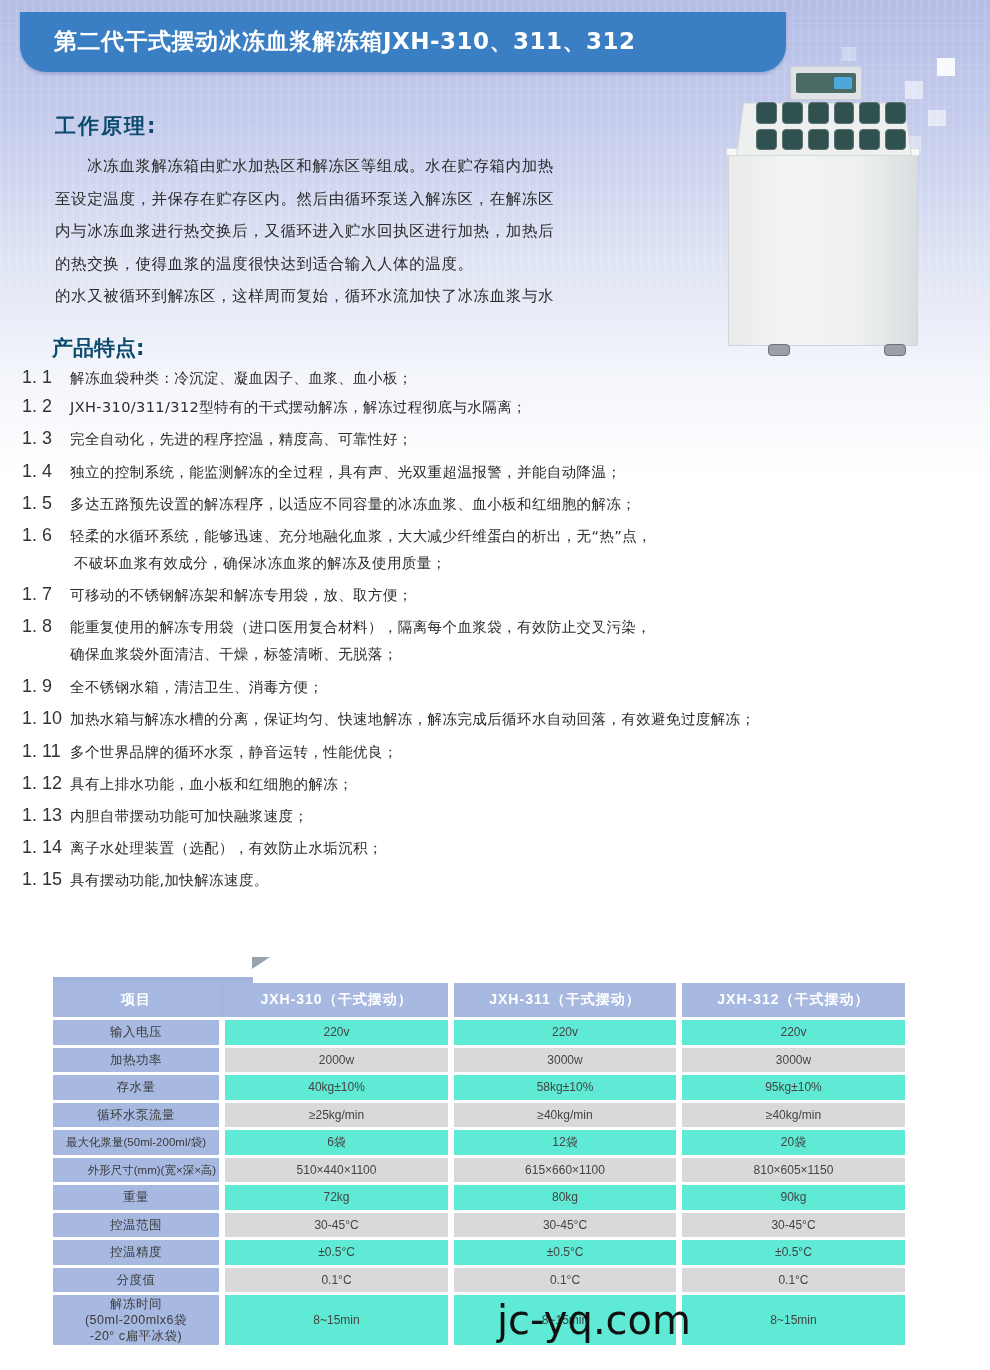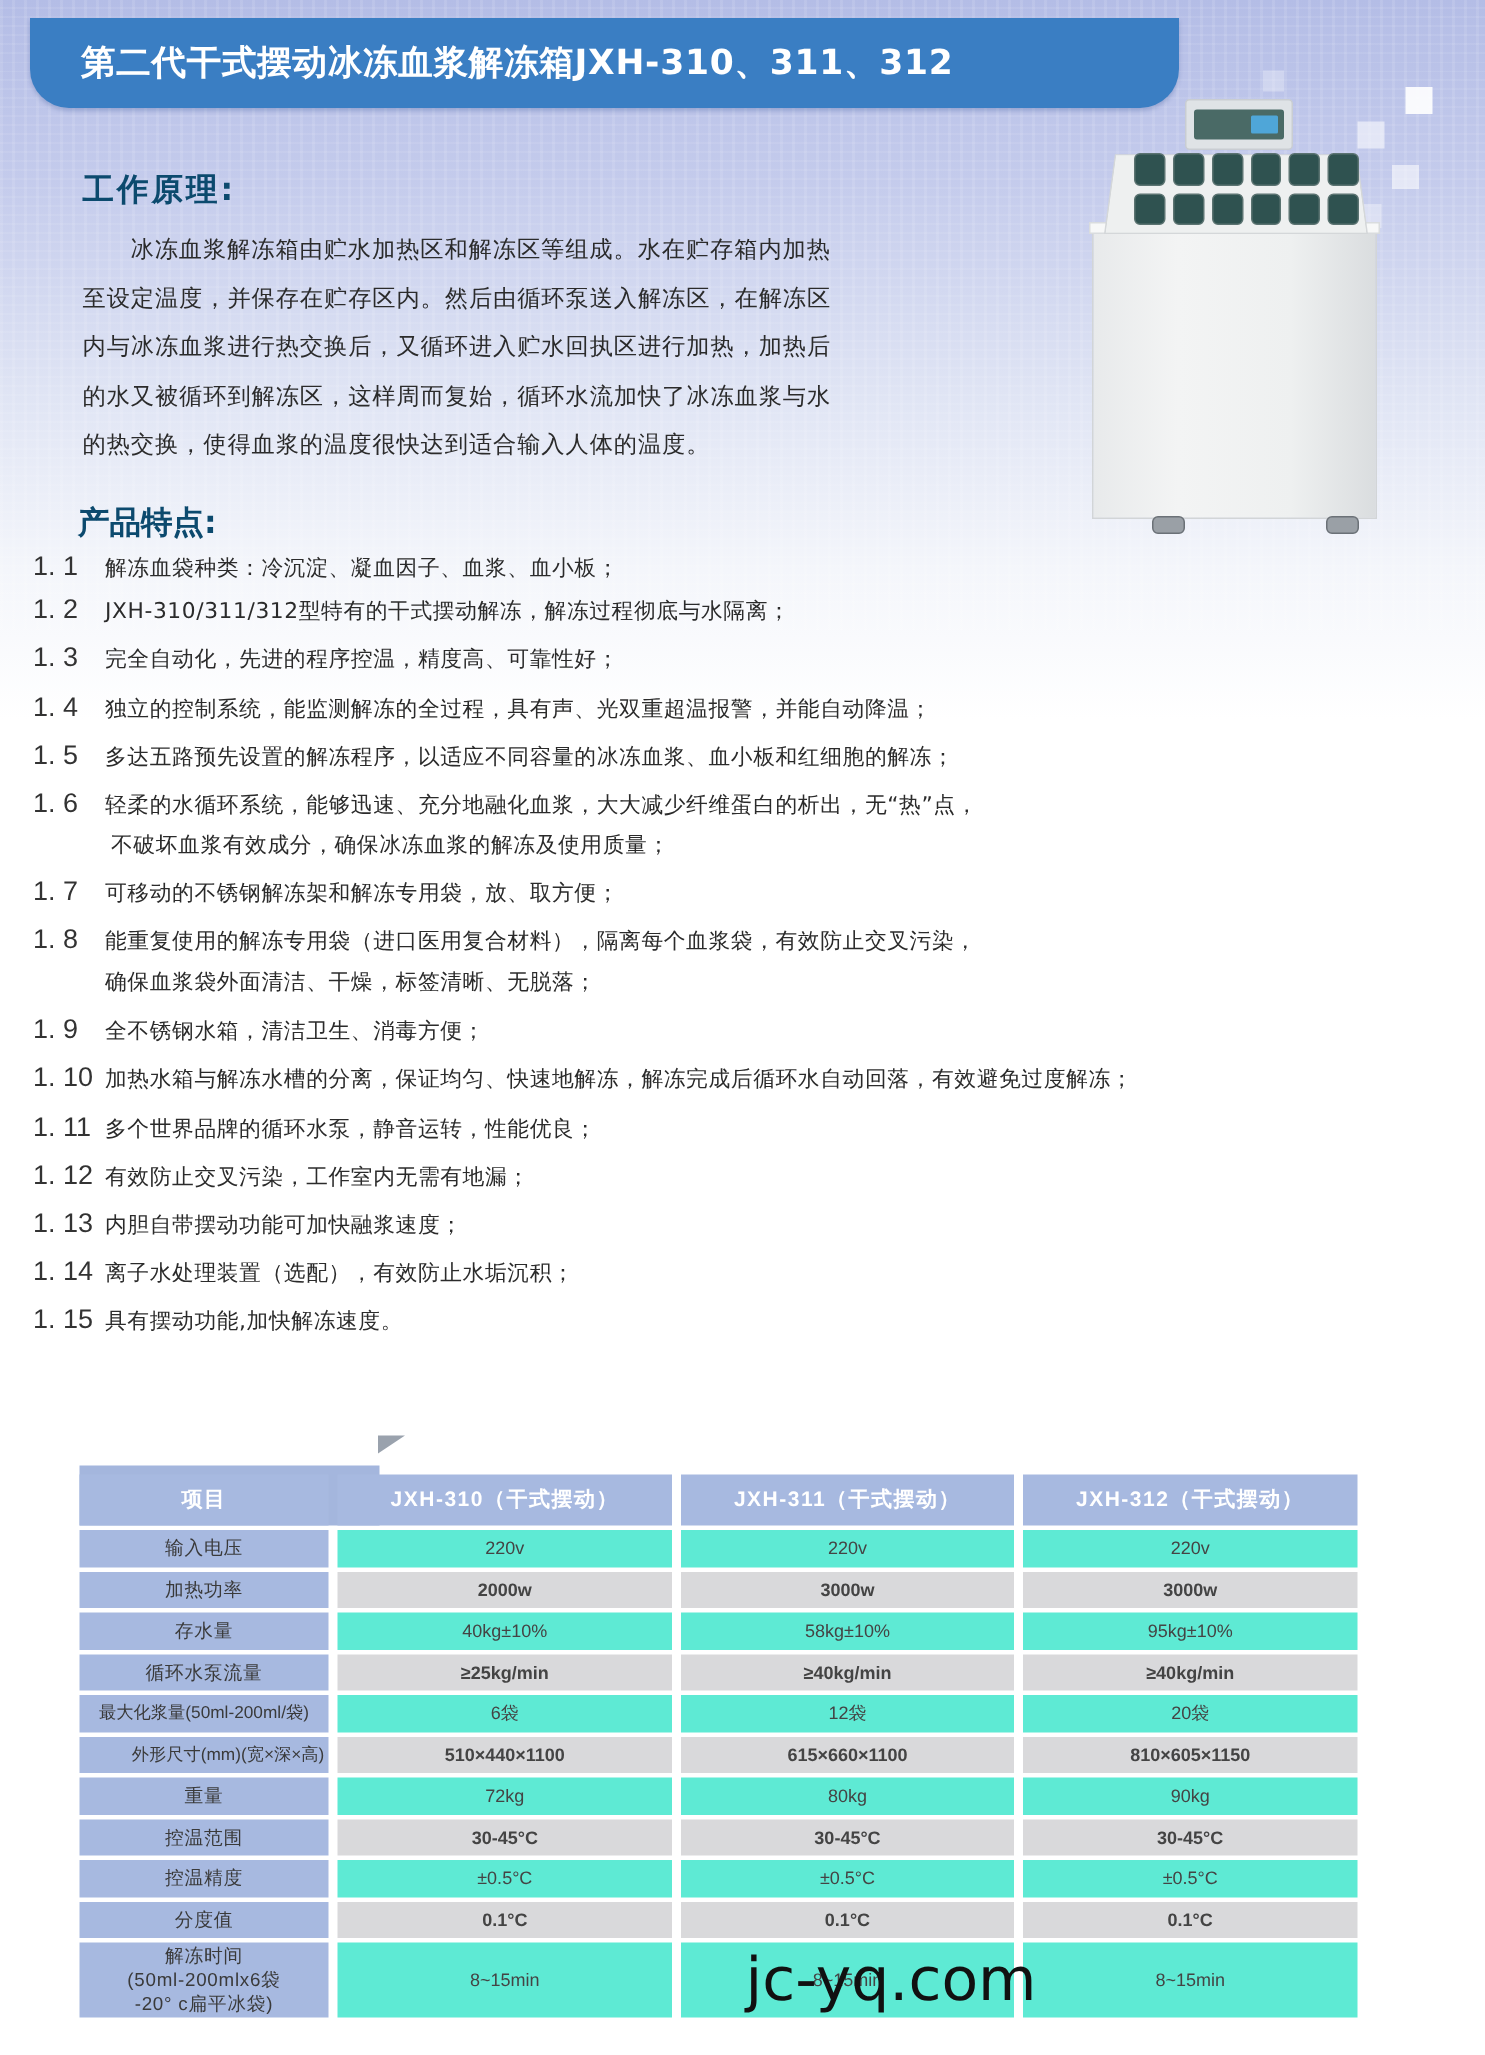--- a/index.html
+++ b/index.html
@@ -127,21 +127,21 @@
     background: #a7b9e0; color: #ffffff; font-weight: bold; font-size: 14px;
     height: 34px; letter-spacing: 1px;
   }
   .spec-table th.first { width: 166px; }
   .spec-table td.label {
     background: #a7b9e0; color: #3a3a3a; font-size: 12.5px; width: 166px;
     letter-spacing: 0.5px; line-height: 16px;
   }
   .spec-table td.val { font-size: 12px; color: #444; height: 24.5px; }
   .spec-table tr.odd td.val { background: #5eead4; }
-  .spec-table tr.even td.val { background: #d9d9db; font-weight: bold; }
+  .spec-table tr.even td.val { background: #d9d9db; }
   .spec-table tr.tall td { height: 50px; }
 
   .watermark {
     position: absolute; left: 497px; top: 1300px;
     font-family: "DejaVu Sans", sans-serif; font-size: 40px; color: #111;
     letter-spacing: 0px; line-height: 1;
   }
 </style>
 </head>
 <body>
@@ -180,40 +180,40 @@
   </div>
   <div class="wheel" style="left:42px;"></div>
   <div class="wheel" style="left:158px;"></div>
 </div>
 
 <div class="h-section" style="left:55px;top:112px;">工作原理:</div>
 <div class="para">
   <div><span class="indent"></span><span>冰冻血浆解冻箱由贮水加热区和解冻区等组成。水在贮存箱内加热</span></div>
   <div>至设定温度，并保存在贮存区内。然后由循环泵送入解冻区，在解冻区</div>
   <div>内与冰冻血浆进行热交换后，又循环进入贮水回执区进行加热，加热后</div>
+  <div>的热交换，使得血浆的温度很快达到适合输入人体的温度。</div>
   <div>的水又被循环到解冻区，这样周而复始，循环水流加快了冰冻血浆与水</div>
-  <div>的热交换，使得血浆的温度很快达到适合输入人体的温度。</div>
 </div>
 
 <div class="h-section" style="left:52px;top:334px;letter-spacing:0;">产品特点:</div>
 <div class="features">
   <div class="feat-line" style="top:0px;"><span class="feat-num">1. 1</span><span>解冻血袋种类：冷沉淀、凝血因子、血浆、血小板；</span></div>
   <div class="feat-line" style="top:29px;"><span class="feat-num">1. 2</span><span>JXH-310/311/312型特有的干式摆动解冻，解冻过程彻底与水隔离；</span></div>
   <div class="feat-line" style="top:61px;"><span class="feat-num">1. 3</span><span>完全自动化，先进的程序控温，精度高、可靠性好；</span></div>
   <div class="feat-line" style="top:94px;"><span class="feat-num">1. 4</span><span>独立的控制系统，能监测解冻的全过程，具有声、光双重超温报警，并能自动降温；</span></div>
   <div class="feat-line" style="top:126px;"><span class="feat-num">1. 5</span><span>多达五路预先设置的解冻程序，以适应不同容量的冰冻血浆、血小板和红细胞的解冻；</span></div>
   <div class="feat-line" style="top:158px;"><span class="feat-num">1. 6</span><span>轻柔的水循环系统，能够迅速、充分地融化血浆，大大减少纤维蛋白的析出，无“热”点，</span></div>
   <div class="feat-line feat-cont" style="top:187px;">不破坏血浆有效成分，确保冰冻血浆的解冻及使用质量；</div>
   <div class="feat-line" style="top:217px;"><span class="feat-num">1. 7</span><span>可移动的不锈钢解冻架和解冻专用袋，放、取方便；</span></div>
   <div class="feat-line" style="top:249px;"><span class="feat-num">1. 8</span><span>能重复使用的解冻专用袋（进口医用复合材料），隔离每个血浆袋，有效防止交叉污染，</span></div>
   <div class="feat-line feat-cont" style="top:278px;padding-left:48px;">确保血浆袋外面清洁、干燥，标签清晰、无脱落；</div>
   <div class="feat-line" style="top:309px;"><span class="feat-num">1. 9</span><span>全不锈钢水箱，清洁卫生、消毒方便；</span></div>
   <div class="feat-line" style="top:341px;"><span class="feat-num">1. 10</span><span>加热水箱与解冻水槽的分离，保证均匀、快速地解冻，解冻完成后循环水自动回落，有效避免过度解冻；</span></div>
   <div class="feat-line" style="top:374px;"><span class="feat-num">1. 11</span><span>多个世界品牌的循环水泵，静音运转，性能优良；</span></div>
-  <div class="feat-line" style="top:406px;"><span class="feat-num">1. 12</span><span>有效防止交叉污染，工作室内无需有地漏；</span></div>
+  <div class="feat-line" style="top:406px;"><span class="feat-num">1. 12</span><span>具有上排水功能，血小板和红细胞的解冻；</span></div>
   <div class="feat-line" style="top:438px;"><span class="feat-num">1. 13</span><span>内胆自带摆动功能可加快融浆速度；</span></div>
   <div class="feat-line" style="top:470px;"><span class="feat-num">1. 14</span><span>离子水处理装置（选配），有效防止水垢沉积；</span></div>
   <div class="feat-line" style="top:502px;"><span class="feat-num">1. 15</span><span>具有摆动功能,加快解冻速度。</span></div>
 </div>
 
 <div class="tech-label">
   <div class="tech-label-text">技术参数:</div>
 </div>
 <div class="tech-label-tail"></div>
 

